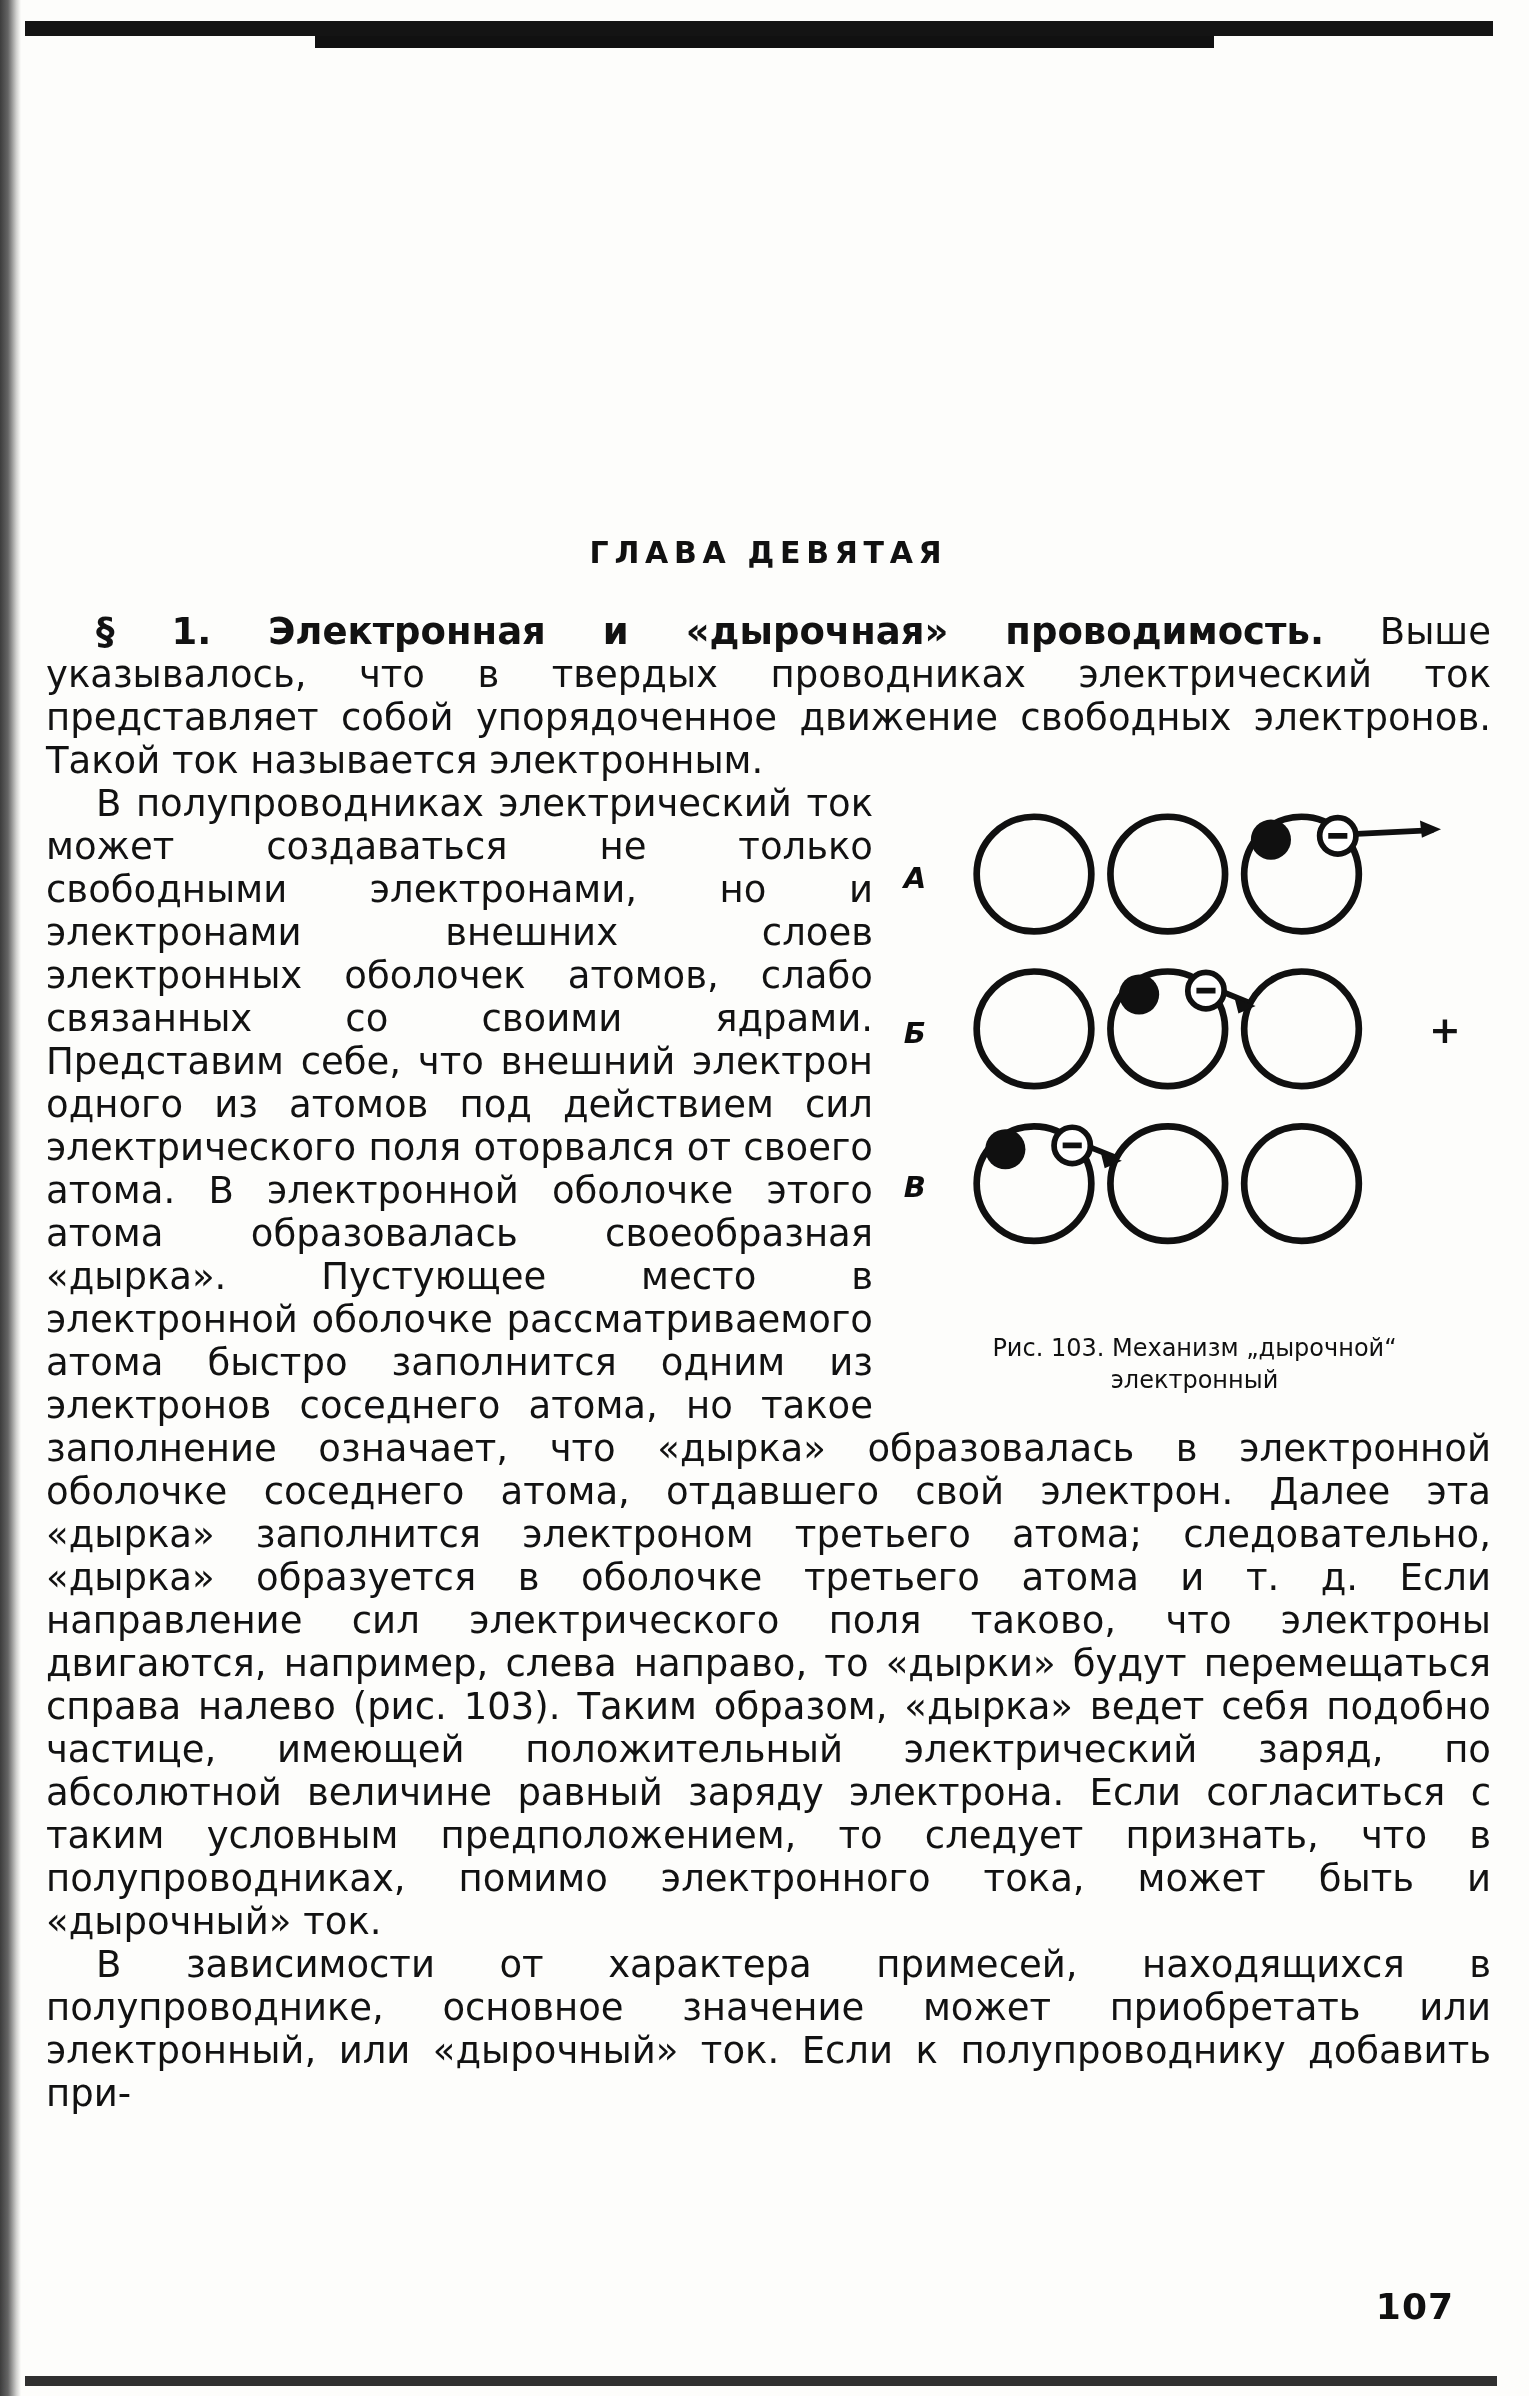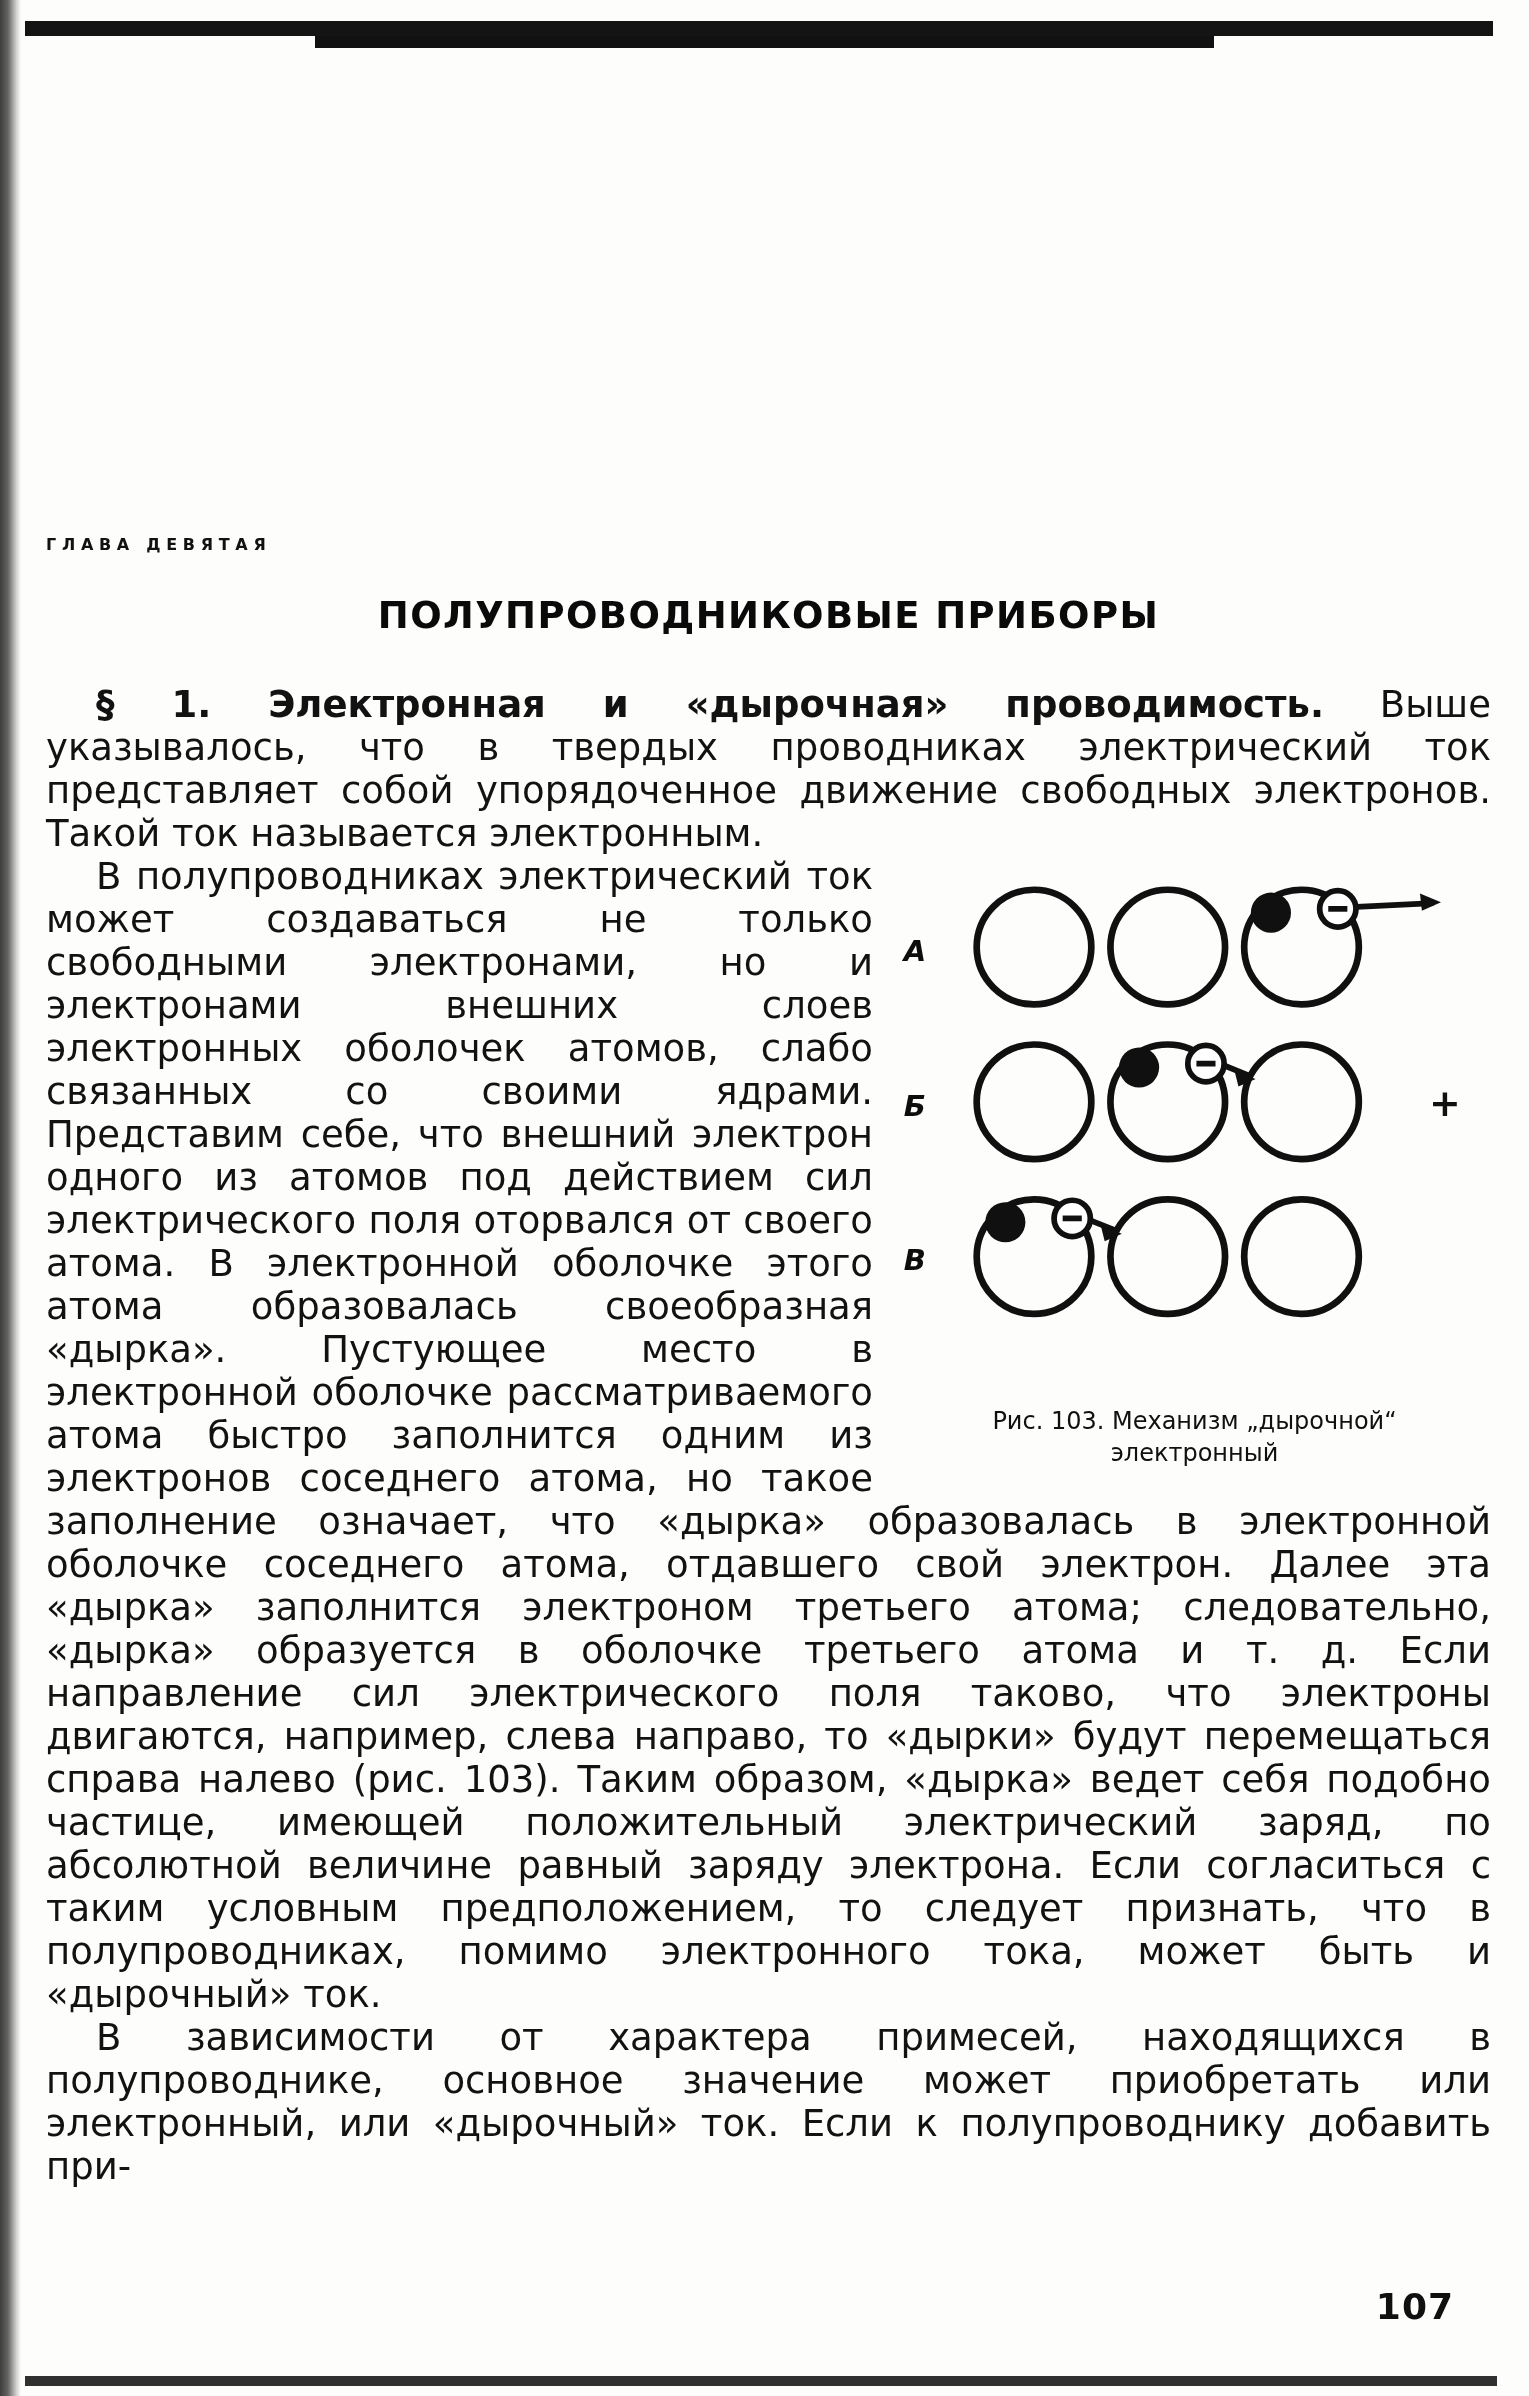--- a/index.html
+++ b/index.html
@@ -59,21 +59,22 @@
   }
 
   .content {
     position: absolute;
     left: 46px;
     top: 535px;
     width: 1445px;
   }
 
   .chapter-label {
-    font-size: 16px;
+    text-align: center;
+    font-size: 30px;
     letter-spacing: 5.7px;
     font-weight: 700;
     color: #111;
     margin: 0 0 40px 0;
     font-family: "DejaVu Sans", sans-serif;
   }
 
   .chapter-title {
     text-align: center;
     font-size: 37px;
@@ -155,21 +156,20 @@
 <div class="page">
 
   <div class="scan-edge-left"></div>
   <div class="scan-bar-top"></div>
   <div class="scan-bar-top2"></div>
   <div class="scan-bar-bottom"></div>
 
   <div class="content">
 
     <div class="chapter-label">ГЛАВА ДЕВЯТАЯ</div>
-    <div class="chapter-title">ПОЛУПРОВОДНИКОВЫЕ ПРИБОРЫ</div>
 
     <p class="indent"><span class="lead-bold">§ 1. Электронная и «дырочная» проводимость.</span><span> Выше указывалось, что в твердых проводниках электрический ток представляет собой упорядоченное движение свободных электронов. Такой ток называется электронным.</span></p>
 
     <div class="wrap-region">
 
       <div class="figure">
         <div class="figure-canvas">
           <svg width="593" height="535" viewBox="0 0 620 560" xmlns="http://www.w3.org/2000/svg">
 
             <circle cx="142" cy="88" r="60" fill="none" stroke="#101010" stroke-width="7"></circle>

